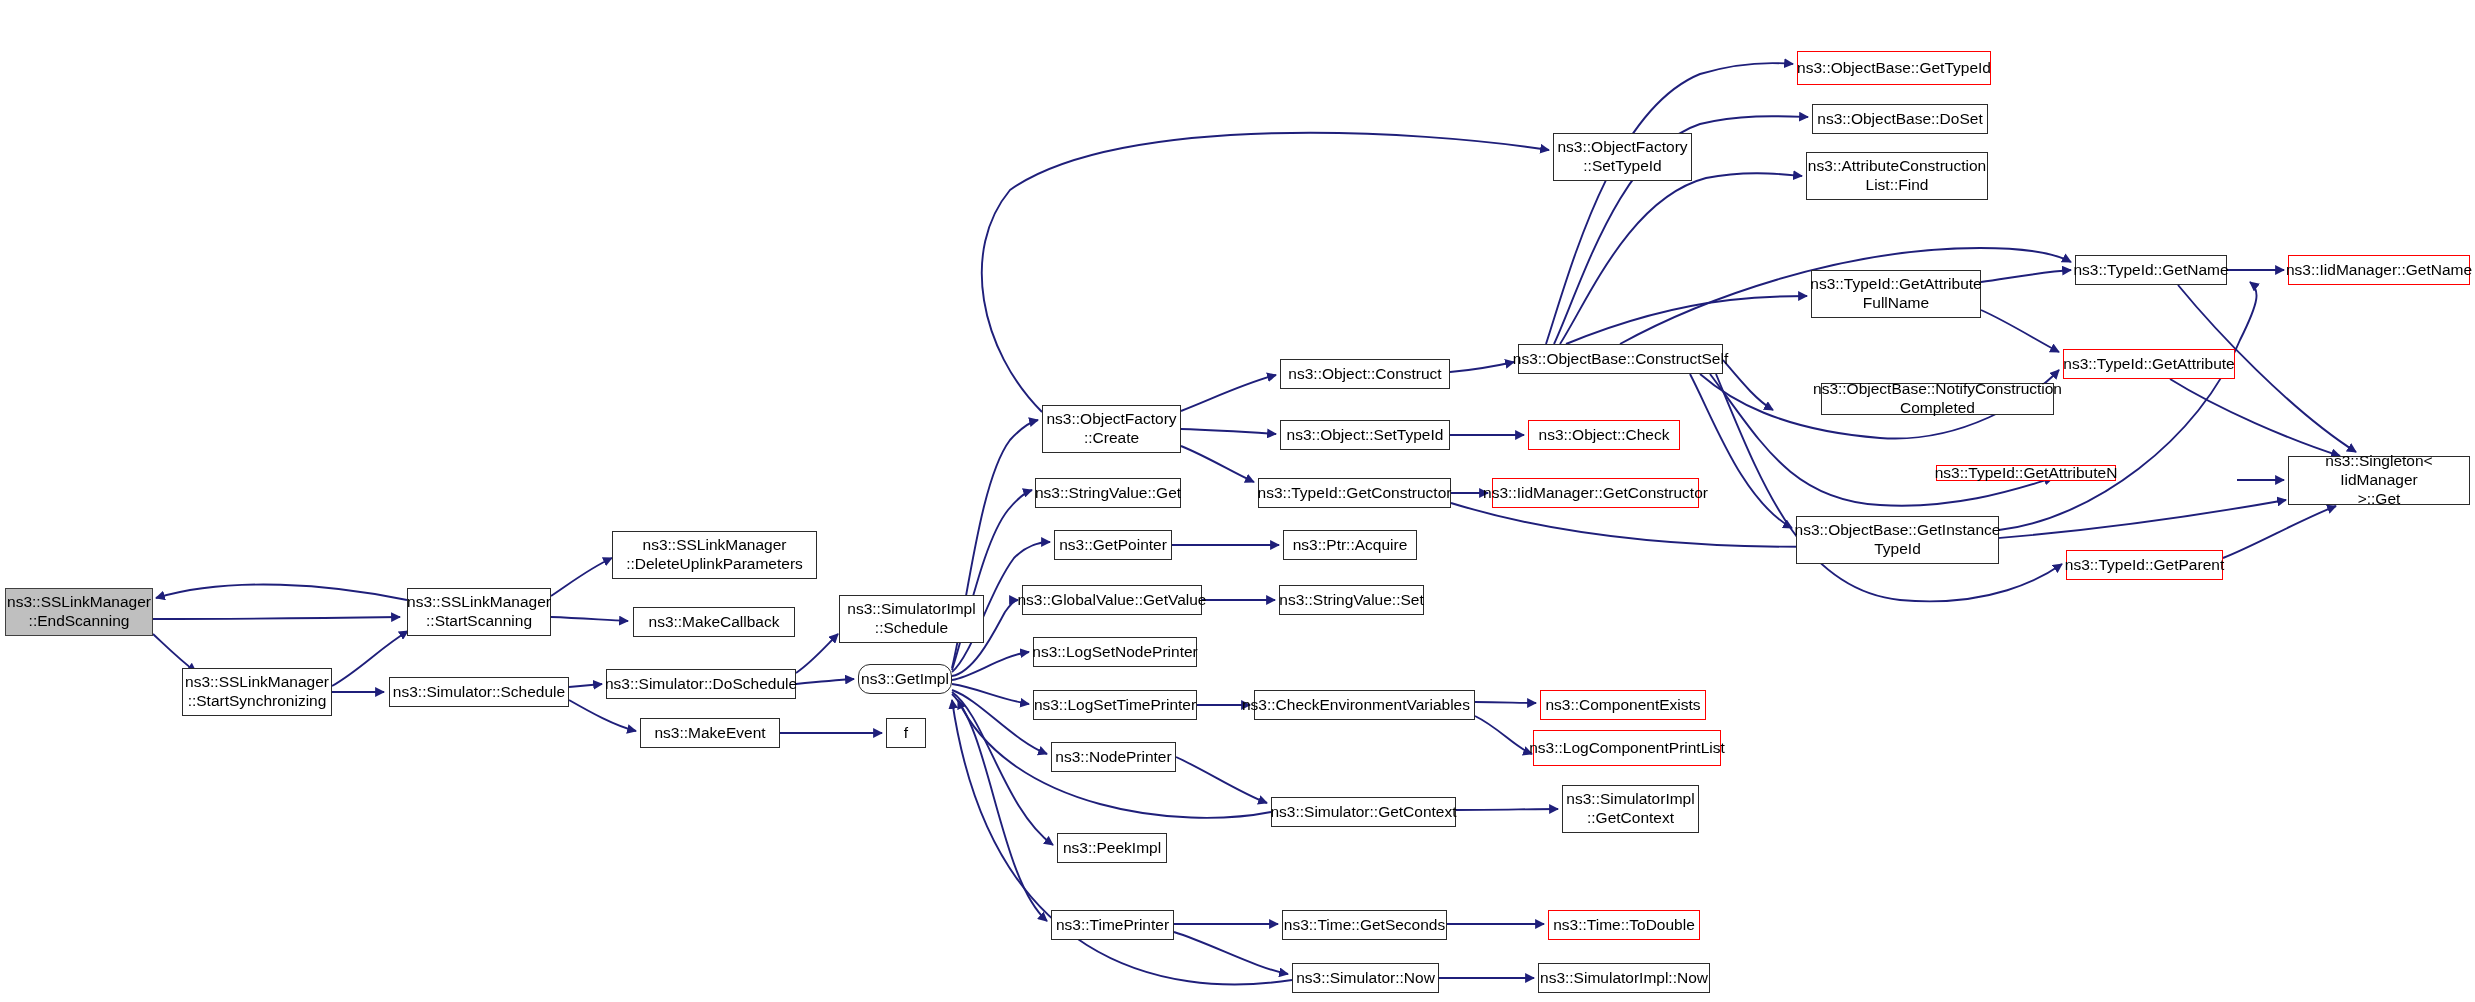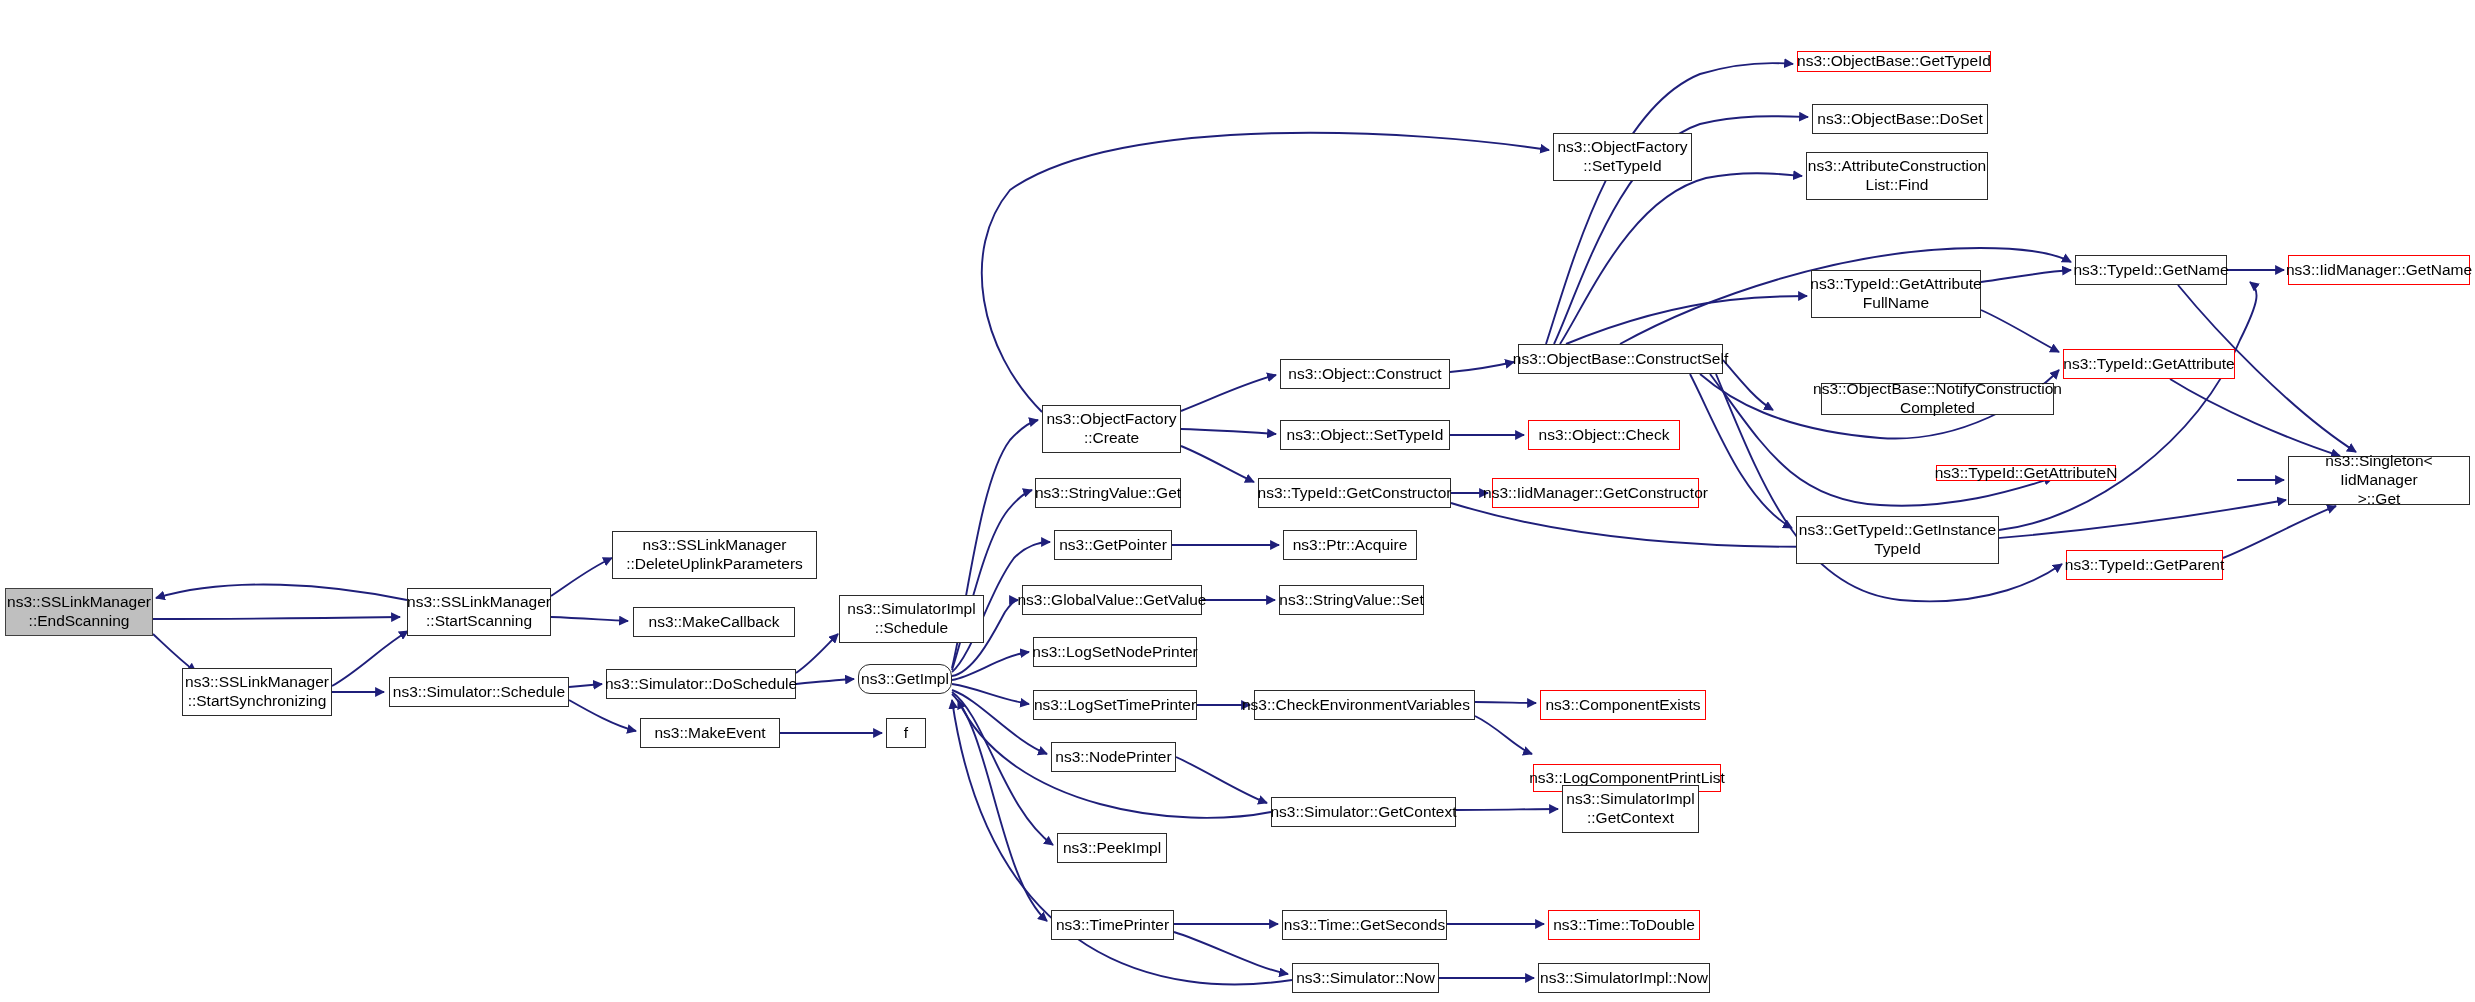--- a/index.html
+++ b/index.html
@@ -122,34 +122,34 @@
       <div class="node" style="left: 1254px; top: 690px; width: 221px; height: 30px; justify-content: flex-end;"><span>ns3::CheckEnvironmentVariables</span></div>
       <div class="node" style="left: 1271px; top: 797px; width: 185px; height: 30px;"><span>ns3::Simulator::GetContext</span></div>
       <div class="node" style="left: 1282px; top: 910px; width: 165px; height: 30px;"><span>ns3::Time::GetSeconds</span></div>
       <div class="node" style="left: 1292px; top: 963px; width: 147px; height: 30px;"><span>ns3::Simulator::Now</span></div>
       <div class="node red" style="left: 1528px; top: 420px; width: 152px; height: 30px;"><span>ns3::Object::Check</span></div>
       <div class="node red" style="left: 1492px; top: 478px; width: 207px; height: 30px;"><span>ns3::IidManager::GetConstructor</span></div>
       <div class="node" style="left: 1518px; top: 344px; width: 205px; height: 30px;"><span>ns3::ObjectBase::ConstructSelf</span></div>
       <div class="node" style="left: 1553px; top: 133px; width: 139px; height: 48px;"><span>ns3::ObjectFactory
 ::SetTypeId</span></div>
       <div class="node red" style="left: 1540px; top: 690px; width: 166px; height: 30px;"><span>ns3::ComponentExists</span></div>
-      <div class="node red" style="left: 1533px; top: 730px; width: 188px; height: 28px; margin-top: 34px;"><span>ns3::LogComponentPrintList</span></div>
+      <div class="node red" style="left: 1533px; top: 730px; width: 188px; height: 36px;"><span>ns3::LogComponentPrintList</span></div>
       <div class="node" style="left: 1562px; top: 785px; width: 137px; height: 48px;"><span>ns3::SimulatorImpl
 ::GetContext</span></div>
       <div class="node red" style="left: 1548px; top: 910px; width: 152px; height: 30px;"><span>ns3::Time::ToDouble</span></div>
       <div class="node" style="left: 1538px; top: 963px; width: 172px; height: 30px;"><span>ns3::SimulatorImpl::Now</span></div>
-      <div class="node red" style="left: 1797px; top: 51px; width: 194px; height: 21px;"><span>ns3::ObjectBase::GetTypeId</span></div>
+      <div class="node red" style="left: 1797px; top: 51px; width: 194px; height: 34px;"><span>ns3::ObjectBase::GetTypeId</span></div>
       <div class="node" style="left: 1812px; top: 104px; width: 176px; height: 30px;"><span>ns3::ObjectBase::DoSet</span></div>
       <div class="node" style="left: 1806px; top: 152px; width: 182px; height: 48px;"><span>ns3::AttributeConstruction
 List::Find</span></div>
       <div class="node" style="left: 1811px; top: 270px; width: 170px; height: 48px;"><span>ns3::TypeId::GetAttribute
 FullName</span></div>
       <div class="node" style="left: 1777px; top: 383px; width: 233px; height: 32px; margin-left: 44px;"><span>ns3::ObjectBase::NotifyConstruction
 Completed</span></div>
-      <div class="node" style="left: 1796px; top: 516px; width: 203px; height: 48px;"><span>ns3::GetTypeId::GetInstance
+      <div class="node" style="left: 1796px; top: 516px; width: 203px; height: 48px;"><span>ns3::ObjectBase::GetInstance
 TypeId</span></div>
       <div class="node" style="left: 2075px; top: 255px; width: 152px; height: 30px;"><span>ns3::TypeId::GetName</span></div>
       <div class="node red" style="left: 2063px; top: 349px; width: 172px; height: 30px;"><span>ns3::TypeId::GetAttribute</span></div>
       <div class="node red" style="left: 1936px; top: 465px; width: 180px; height: 16px;"><span>ns3::TypeId::GetAttributeN</span></div>
       <div class="node red" style="left: 2066px; top: 550px; width: 157px; height: 30px;"><span>ns3::TypeId::GetParent</span></div>
       <div class="node red" style="left: 2288px; top: 255px; width: 182px; height: 30px;"><span>ns3::IidManager::GetName</span></div>
       <div class="node" style="left: 2288px; top: 456px; width: 182px; height: 49px;"><span>ns3::Singleton&lt; IidManager
 &gt;::Get</span></div>
     </div>
 </div>

